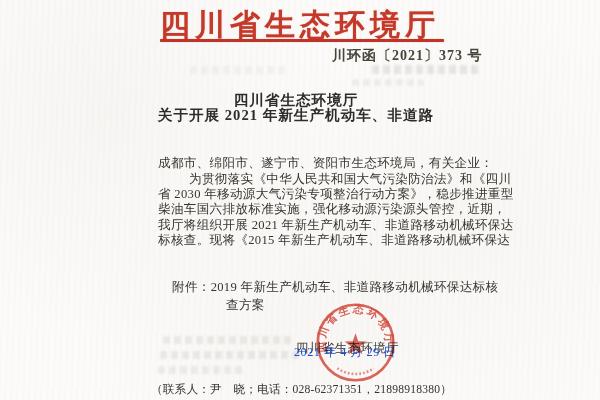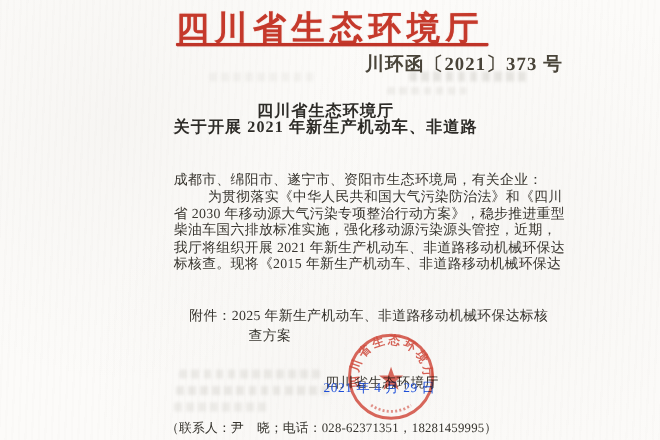--- a/index.html
+++ b/index.html
@@ -28,21 +28,21 @@
     text-shadow:0 0 1px rgba(197,57,43,.55);
     white-space:nowrap;
   }
   .red-rule{
     position:absolute;top:39px;left:160px;width:284px;height:3px;
     background:#bf3428;border-radius:1px;
     box-shadow:0 0 1px rgba(191,52,40,.6);
   }
   .doc-number{
     position:absolute;top:47px;left:332px;
-    font-size:17px;color:#494439;letter-spacing:1px;
+    font-size:14px;color:#494439;letter-spacing:1px;
     white-space:nowrap;font-weight:bold;
   }
   .title-line{
     position:absolute;left:0;right:8px;text-align:center;
     font-size:14.6px;font-weight:bold;color:#2e2c28;
     letter-spacing:1px;white-space:nowrap;
   }
   #tl0{top:91px}#tl1{top:106px}#tl2{top:121px}
   .body-line{
     position:absolute;left:158px;
@@ -100,31 +100,31 @@
   <div class="title-line" id="tl0">四川省生态环境厅</div>
   <div class="title-line" id="tl1">关于开展 2021 年新生产机动车、非道路</div>
 
   <div class="body-line" id="bl0">为贯彻落实《中华人民共和国大气污染防治法》和《四川</div>
   <div class="body-line" id="salutation">成都市、绵阳市、遂宁市、资阳市生态环境局，有关企业：</div>
   <div class="body-line" id="bl1">省 2030 年移动源大气污染专项整治行动方案》，稳步推进重型</div>
   <div class="body-line" id="bl2">柴油车国六排放标准实施，强化移动源污染源头管控，近期，</div>
   <div class="body-line" id="bl3">我厅将组织开展 2021 年新生产机动车、非道路移动机械环保达</div>
   <div class="body-line" id="bl4">标核查。现将《2015 年新生产机动车、非道路移动机械环保达</div>
 
-  <div class="body-line" id="att0">附件：2025 年新生产机动车、非道路移动机械环保达标核</div>
+  <div class="body-line" id="att0">附件：2019 年新生产机动车、非道路移动机械环保达标核</div>
   <div class="body-line" id="att1">查方案</div>
 
   <div class="sig-agency">四川省生态环境厅</div>
   <div class="sig-date">2021 年 4 月 29 日</div>
 
   <svg class="seal" viewBox="0 0 100 100">
     <circle cx="50" cy="50" r="45.5" fill="none" stroke="#d23b2c" stroke-width="3.2" opacity="0.85"></circle>
     <path id="sealArc" d="M 17.4 65.2 A 36 36 0 1 1 82.6 65.2" fill="none"></path>
     <text font-size="13" font-weight="bold" fill="#d23b2c" opacity="0.88" letter-spacing="3.2">
       <textPath href="#sealArc" startOffset="4">四川省生态环境厅</textPath>
     </text>
     <polygon points="50,39 53.3,48.5 63.3,48.7 55.3,54.7 58.2,64.3 50,58.6 41.8,64.3 44.7,54.7 36.7,48.7 46.7,48.5" fill="#d23b2c" opacity="0.85"></polygon>
     <path d="M 28.2 81.1 A 38 38 0 0 0 71.8 81.1" fill="none" stroke="#d23b2c" stroke-width="3" stroke-dasharray="2.2 2.4" opacity="0.6"></path>
   </svg>
 
-  <div class="footer-contact">（联系人：尹　晓；电话：028-62371351，18281459995）</div>
+  <div class="footer-contact">（联系人：尹　晓；电话：028-62371351，21898918380）</div>
 
 </div>
 
 </body></html>

